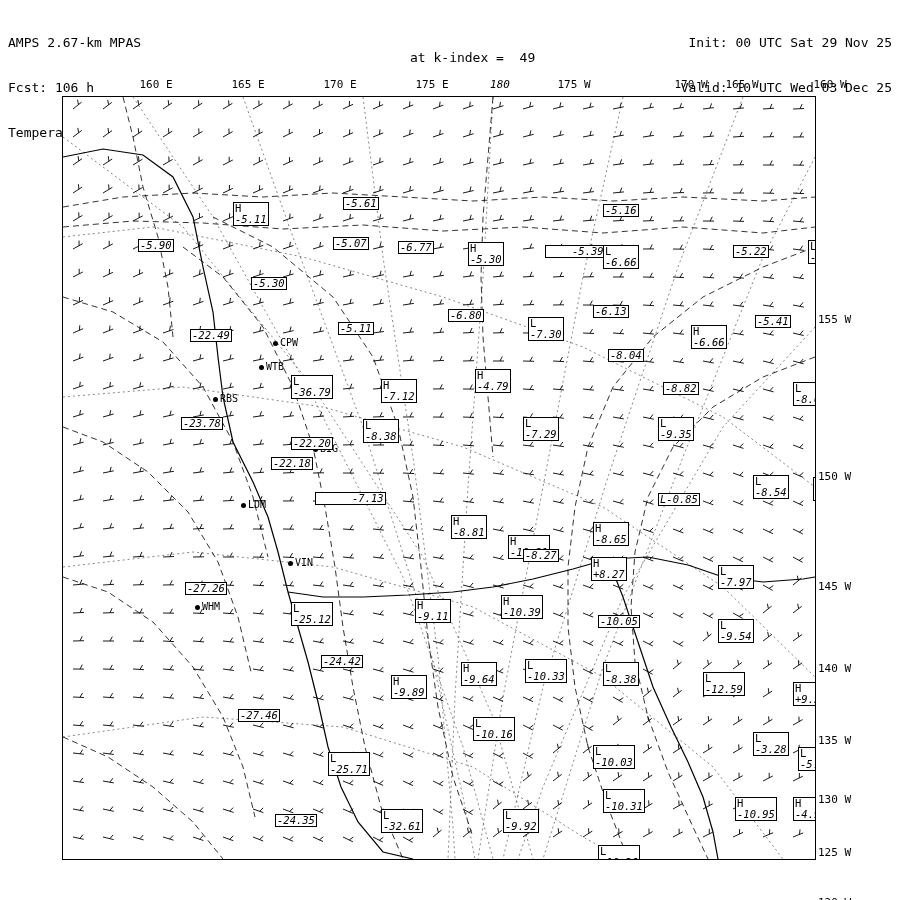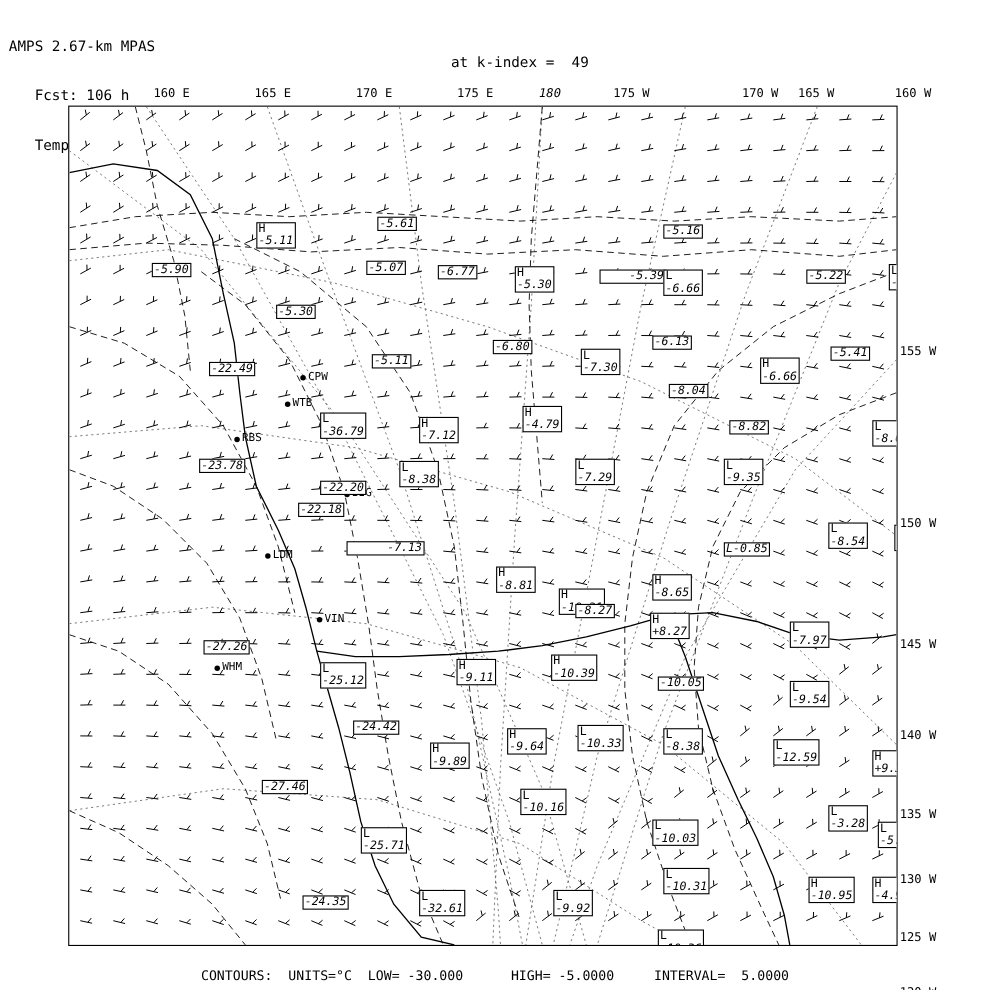--- a/index.html
+++ b/index.html
@@ -1,19 +1,19 @@
 <!DOCTYPE html>
 <html><head>
 <meta charset="utf-8">
 <style>
   html,body{margin:0;padding:0;background:#ffffff;}
   body{width:900px;height:900px;font-family:"DejaVu Sans Mono",monospace;color:#000;overflow:hidden;}
   #root{position:relative;width:900px;height:900px;}
 
-  .hdr{position:absolute;font-size:13px;line-height:15px;white-space:pre;letter-spacing:0px;text-align:center;}
+  .hdr{position:absolute;font-size:13px;line-height:15px;white-space:pre;letter-spacing:0px;}
   #hdr-left{left:8px;top:5px;}
   #hdr-right{right:8px;top:5px;text-align:right;}
   #hdr-kindex{left:410px;top:50px;}
 
   .hl{display:block;}
 
   #mapbox{position:absolute;left:62px;top:96px;width:752px;height:762px;border:1px solid #000;background:#fff;overflow:hidden;}
 
   .axis-label{position:absolute;font-size:11px;white-space:pre;}
   .xlab{top:78px;transform:translateX(-50%);}
@@ -33,20 +33,24 @@
 <body>
 
 <div id="root">
 
   <div class="hdr" id="hdr-left">
     <span class="hl">AMPS 2.67-km MPAS</span>
     <span class="hl">Fcst: 106 h</span>
     <span class="hl">Temperature</span>
   </div>
 
+  <div class="hdr" id="hdr-right">
+    <span class="hl">Init: 00 UTC Sat 29 Nov 25</span>
+    <span class="hl">Valid: 10 UTC Wed 03 Dec 25</span>
+  </div>
 
   <div class="hdr" id="hdr-kindex">at k-index =  49</div>
 
   <div id="mapbox">
     <svg class="full" viewBox="0 0 752 762" preserveAspectRatio="none">
 
       <g stroke="#555" stroke-width="0.7" fill="none" stroke-dasharray="2,3">
         <path d="M0,40 L120,130 L250,290 L360,460 L430,620 L470,762"></path>
         <path d="M70,0 L150,120 L250,300 L340,480 L400,650 L430,762"></path>
         <path d="M180,0 L230,140 L300,330 L360,520 L400,700 L412,762"></path>
@@ -1543,15 +1547,14 @@
       <div class="axis-label ylab" style="top: 319px;">155 W</div>
       <div class="axis-label ylab" style="top: 476px;">150 W</div>
       <div class="axis-label ylab" style="top: 586px;">145 W</div>
       <div class="axis-label ylab" style="top: 668px;">140 W</div>
       <div class="axis-label ylab" style="top: 740px;">135 W</div>
       <div class="axis-label ylab" style="top: 799px;">130 W</div>
       <div class="axis-label ylab" style="top: 852px;">125 W</div>
       <div class="axis-label ylab" style="top: 902px;">120 W</div>
     </div>
 
-  <div id="footer">CONTOURS:  UNITS=°C  LOW= -30.000      HIGH= -5.0000     INTERVAL=  5.0000</div>
 
 </div>
 
 </body></html>

